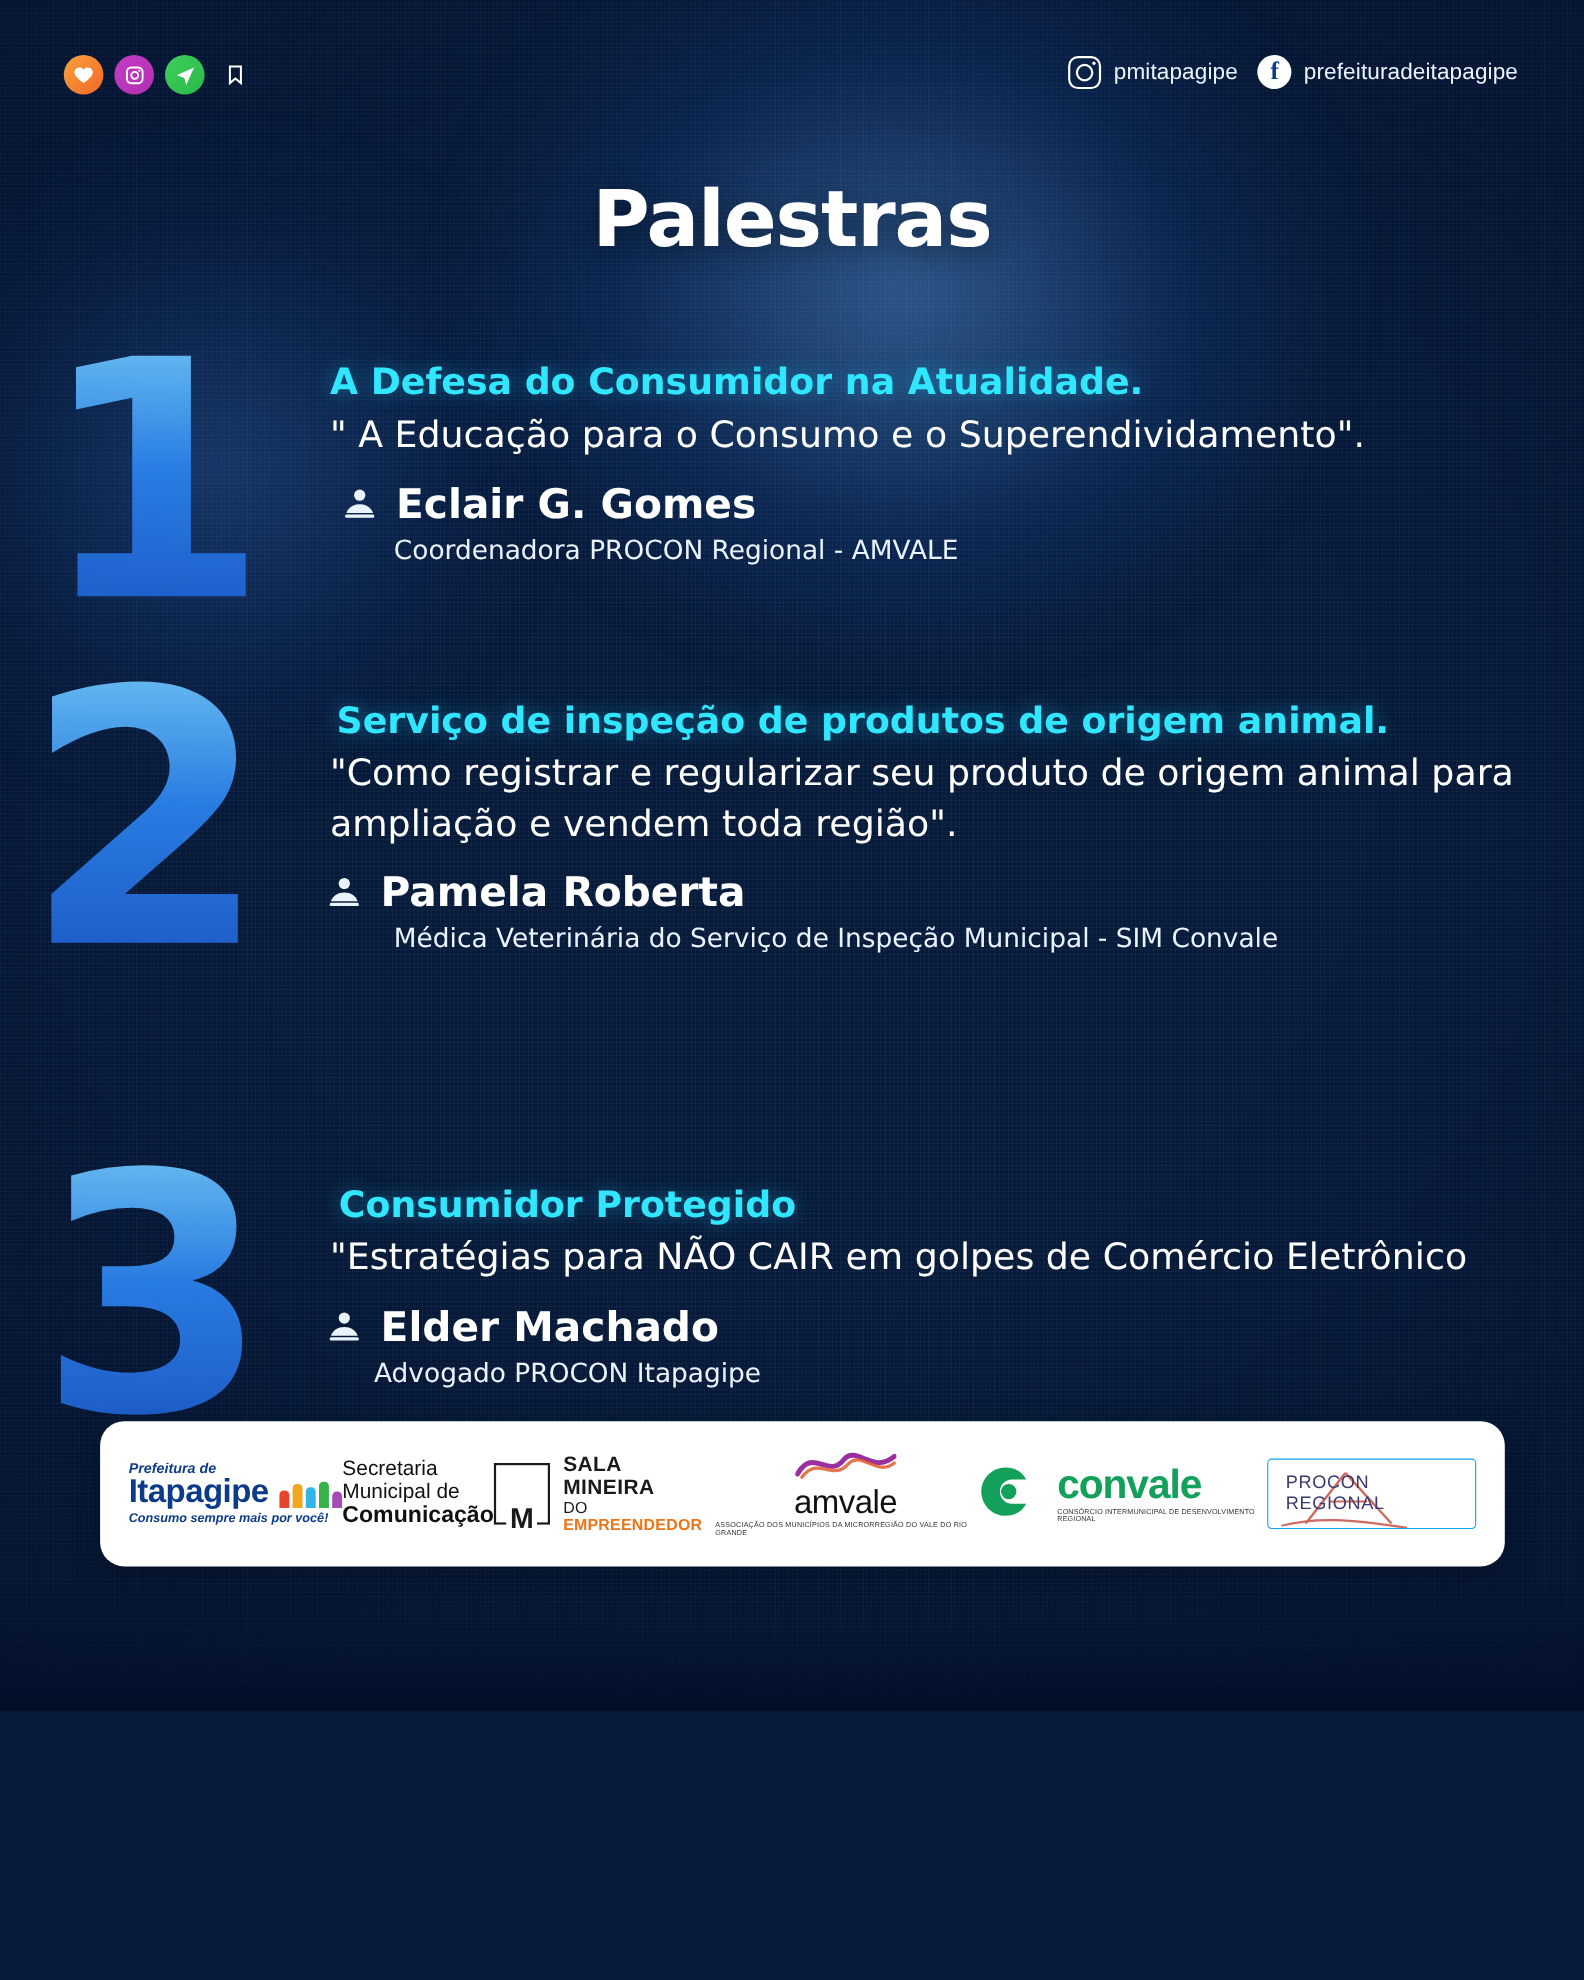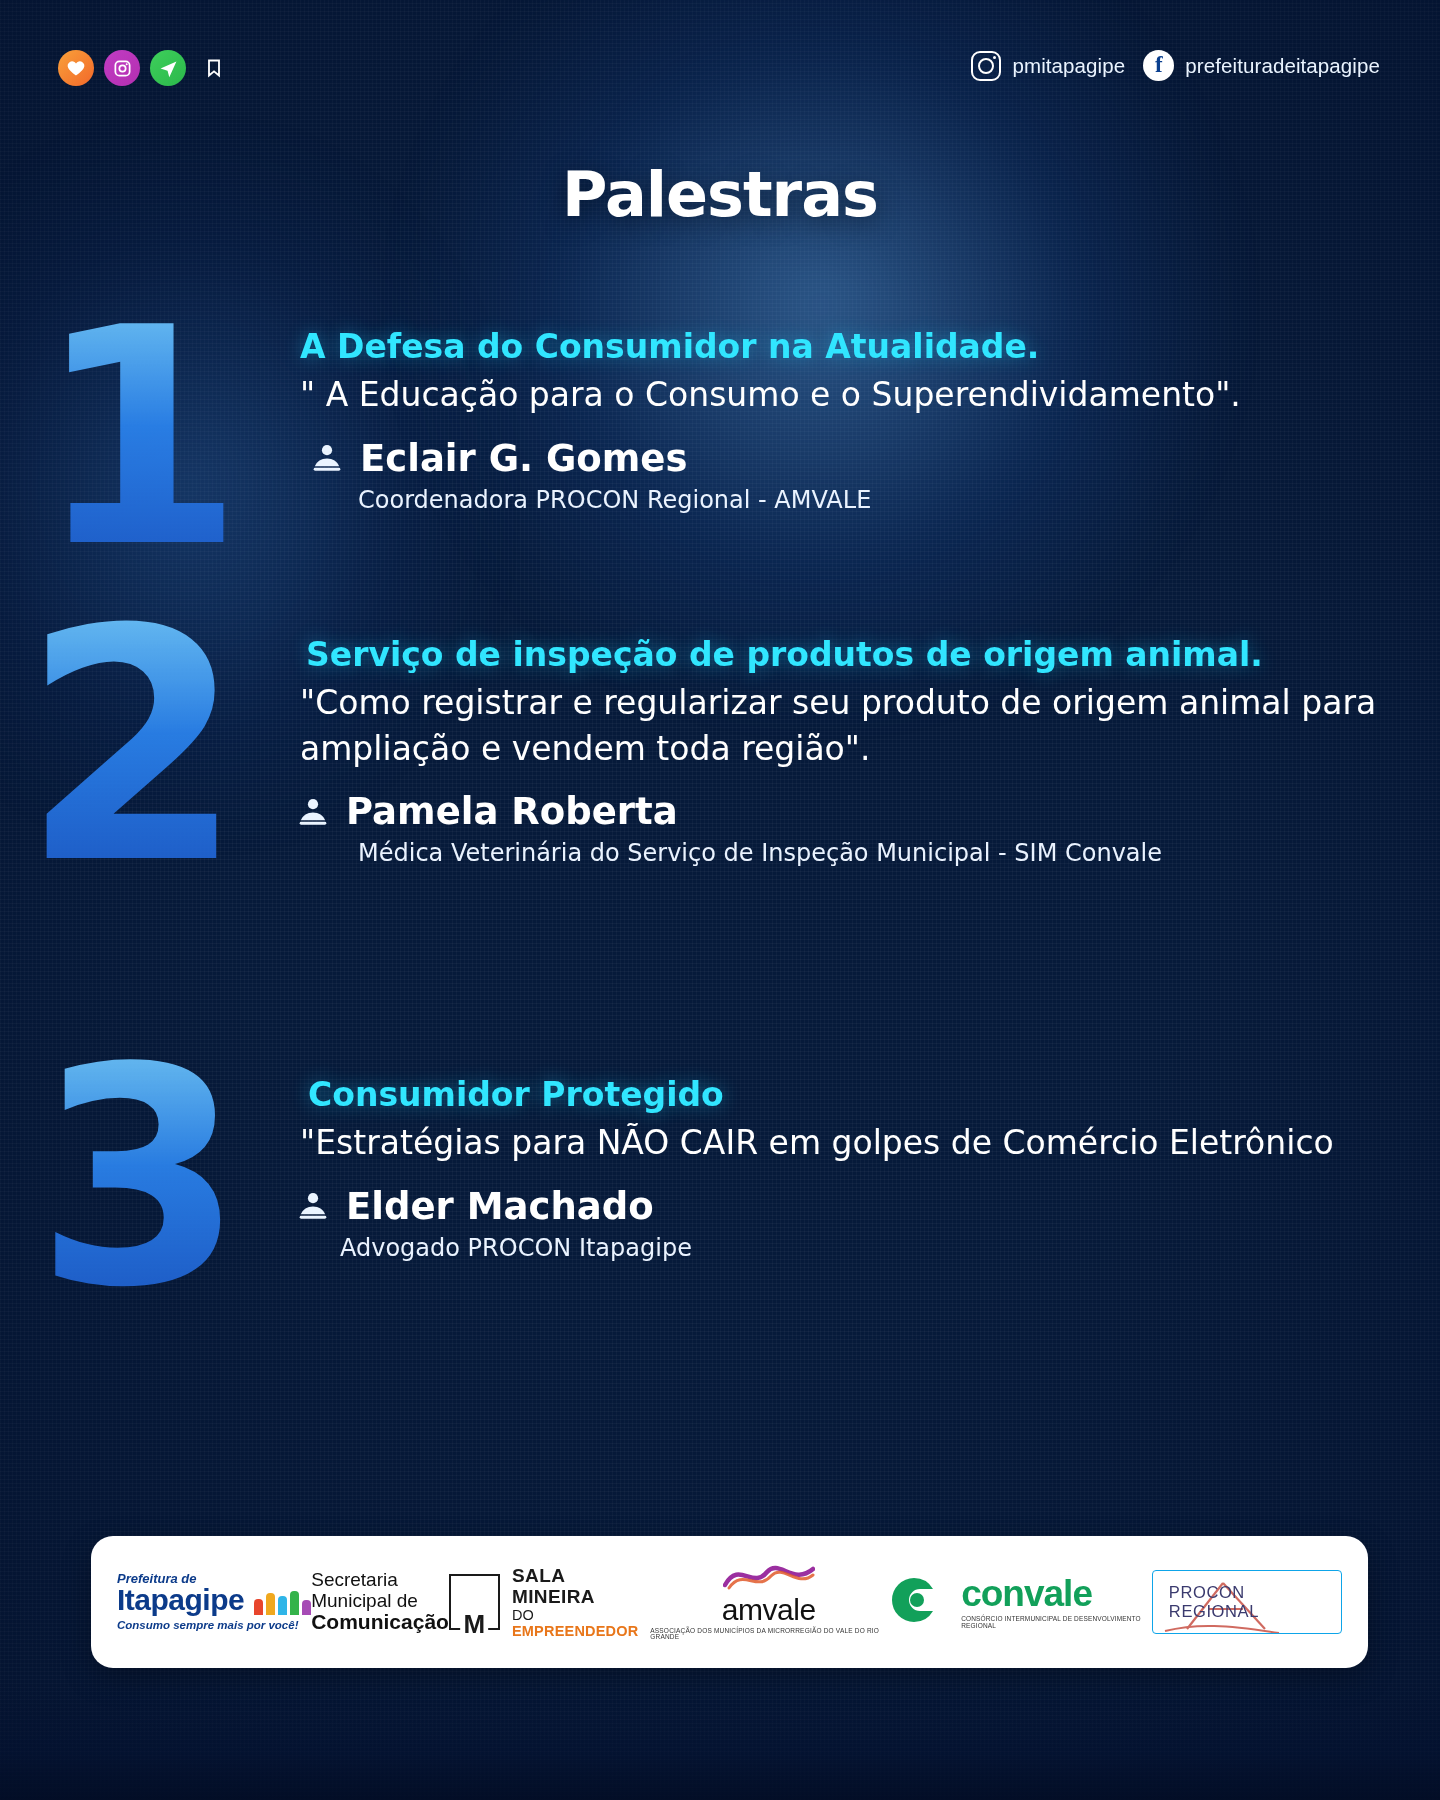--- a/index.html
+++ b/index.html
@@ -10,21 +10,21 @@
   body {
     width: 1440px;
     height: 1800px;
     overflow: hidden;
     font-family: "Liberation Sans", sans-serif;
   }
 
   .poster {
     position: relative;
     width: 1440px;
-    height: 1800px;
+    height: 1556px;
     background:
       radial-gradient(ellipse 70% 45% at 52% 18%, rgba(40,110,190,0.55) 0%, rgba(10,50,120,0.0) 62%),
       radial-gradient(ellipse 80% 60% at 50% 55%, rgba(12,70,160,0.85) 0%, rgba(6,30,85,0.0) 70%),
       linear-gradient(165deg, #0a3f8f 0%, #0b3a85 22%, #073striking 22%, #072f71 45%, #062a66 70%, #041d4c 100%);
     overflow: hidden;
   }
   .poster::before {
     content: "";
     position: absolute;
     inset: 0;
@@ -141,21 +141,21 @@
     box-sizing: border-box;
   }
 
   
   .title {
     position: absolute;
     left: 0; right: 0;
     top: 158px;
     text-align: center;
     color: #ffffff;
-    font-size: 62px;
+    font-size: 71px;
     font-weight: 800;
     letter-spacing: -1px;
     text-shadow: 0 6px 26px rgba(0,0,0,0.38);
     font-family: "DejaVu Sans", sans-serif;
   }
 
   
   .talks {
     position: absolute;
     left: 0; right: 0;

